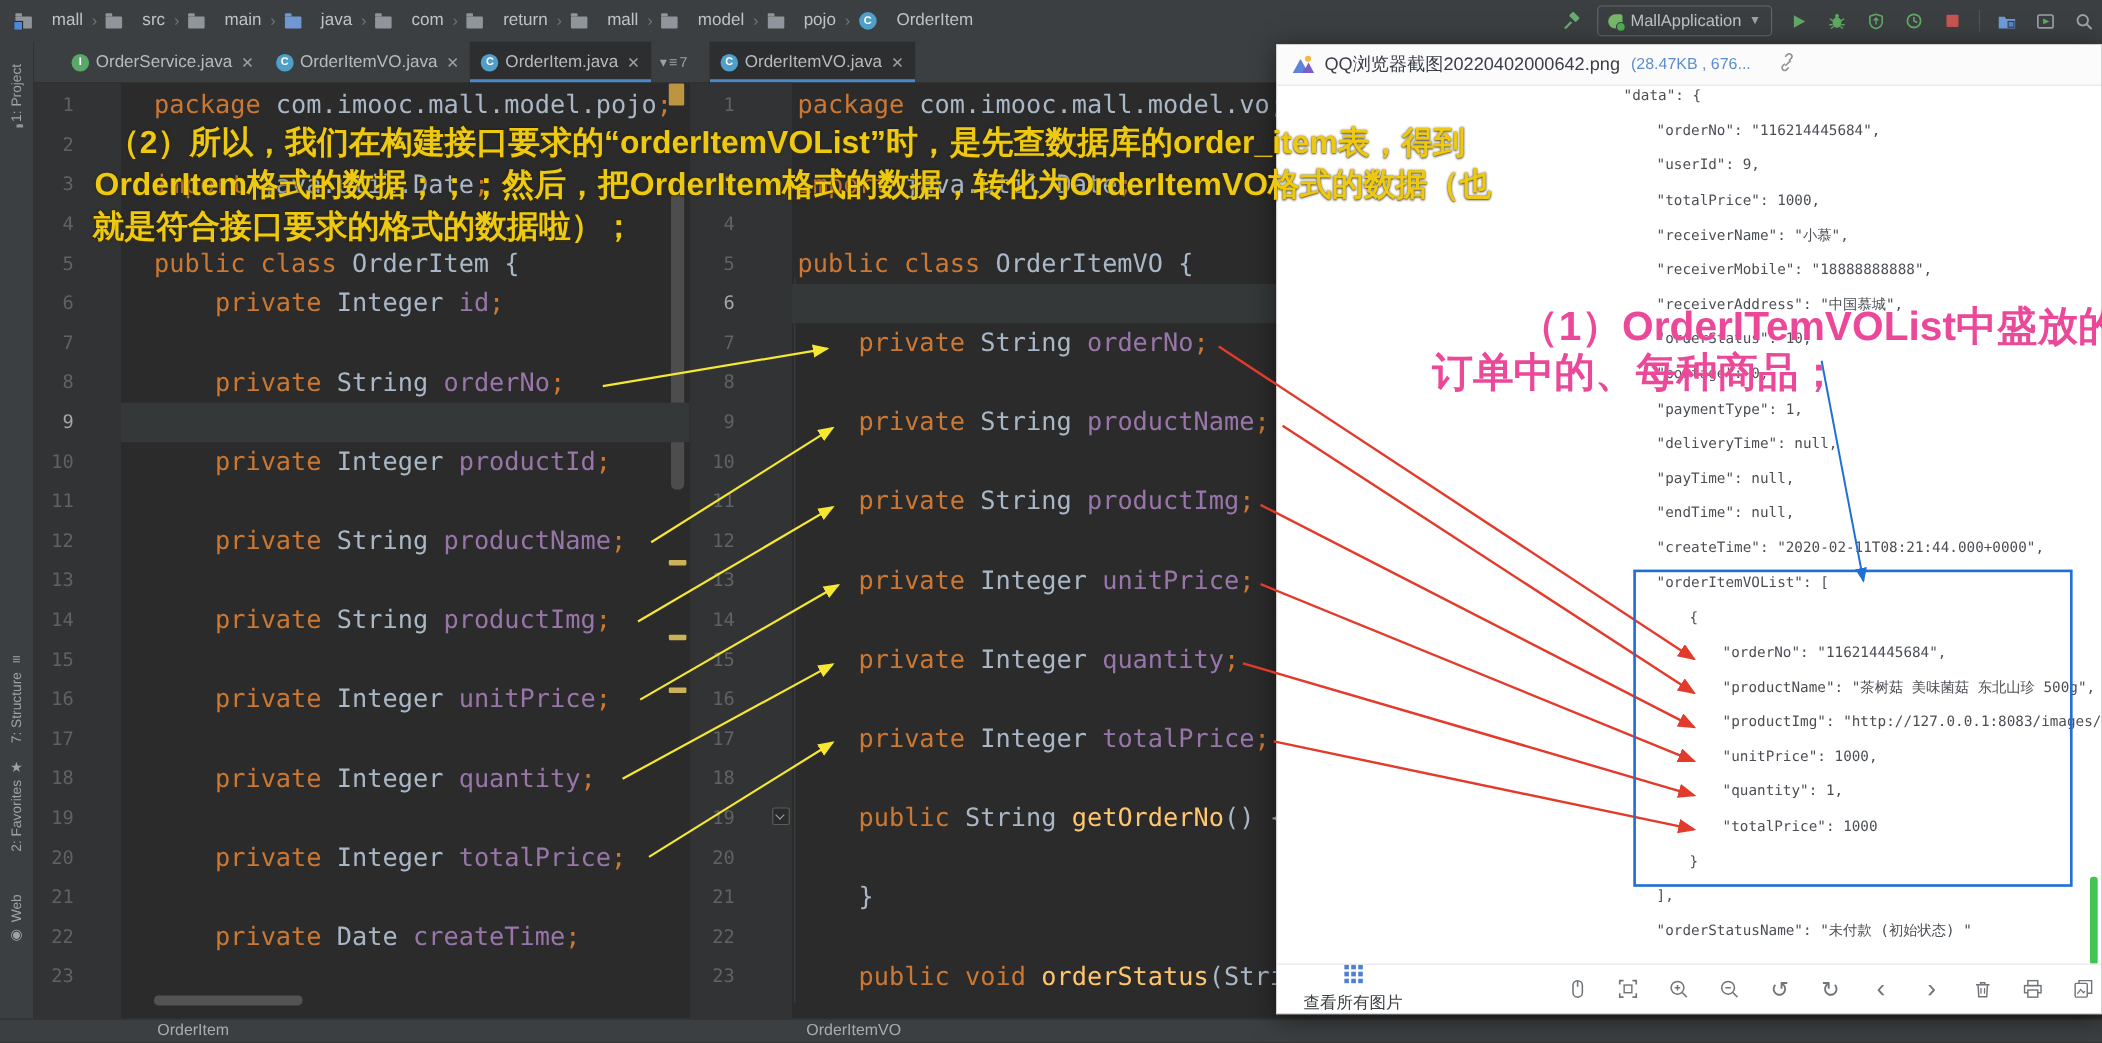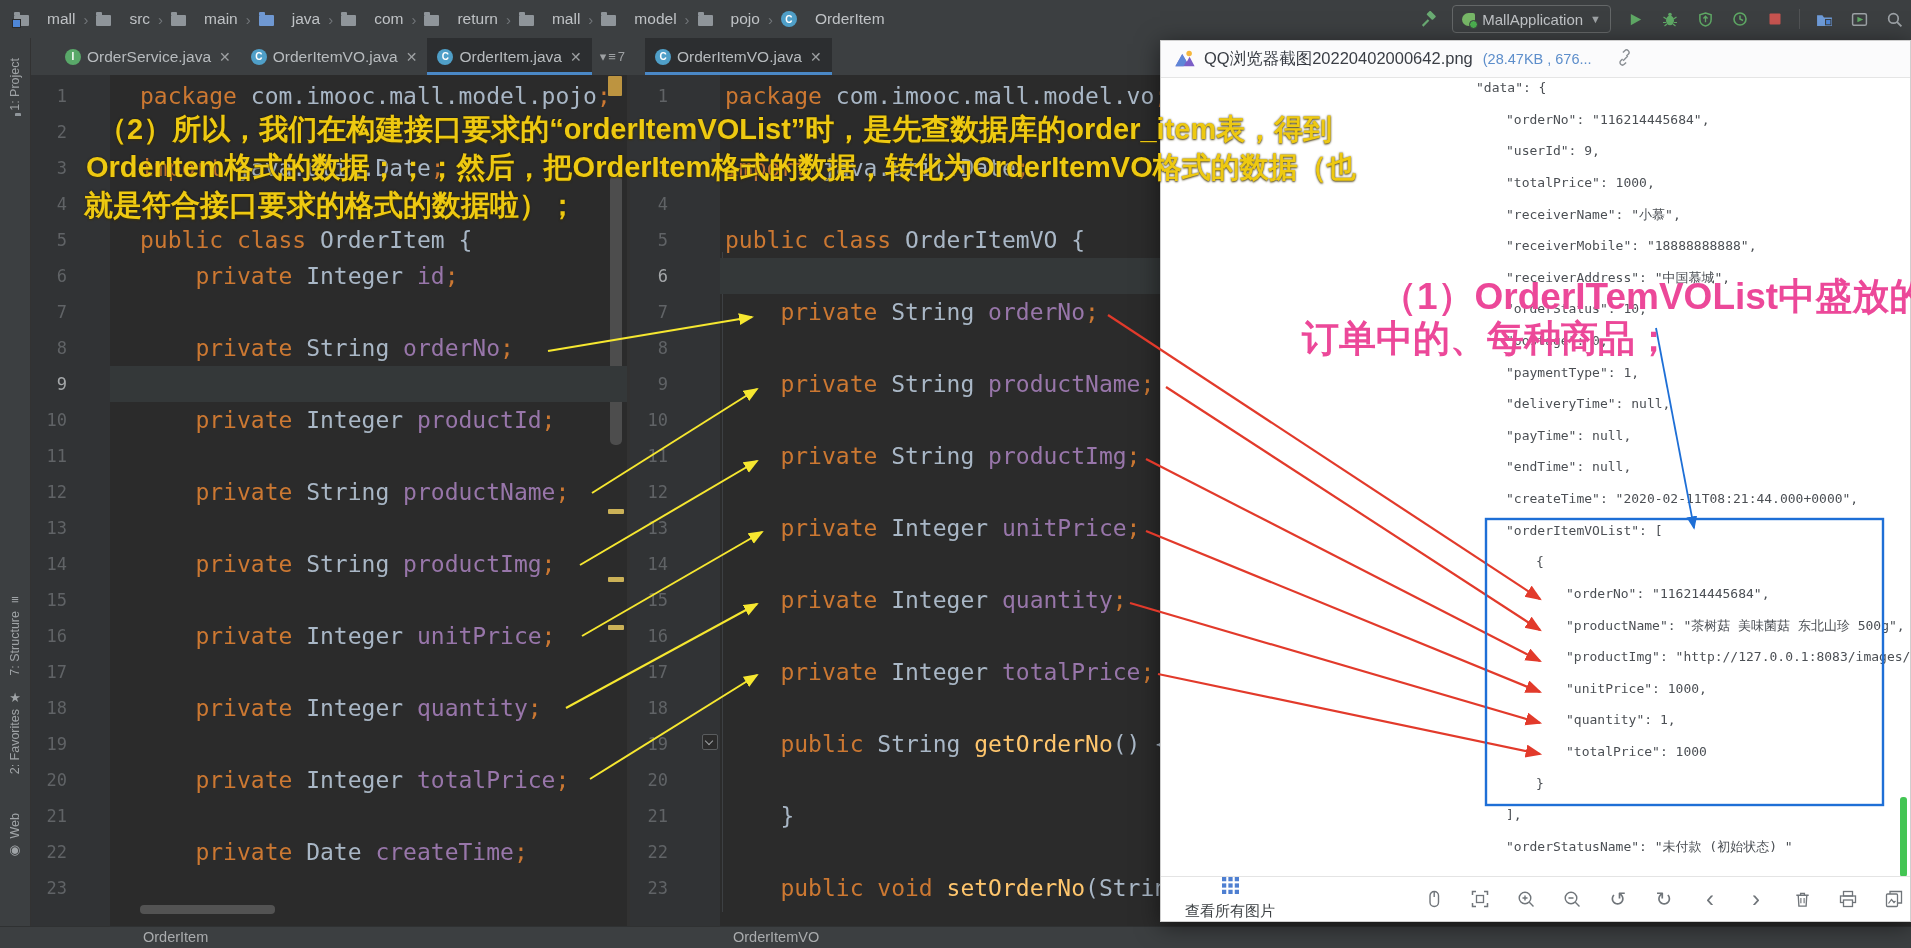--- a/index.html
+++ b/index.html
@@ -327,21 +327,21 @@
       <div class="cline" style="left: 95px; top: 75px;"><span class="kw">import </span><span class="pl">java.util.Date</span><span class="kw">;</span></div>
       <div class="cline" style="left: 95px; top: 147px;"><span class="kw">public class </span><span class="pl">OrderItemVO {</span></div>
       <div class="cline" style="left: 95px; top: 219px;"><span class="pl">    </span><span class="kw">private </span><span class="pl">String </span><span class="fld">orderNo</span><span class="kw">;</span></div>
       <div class="cline" style="left: 95px; top: 291px;"><span class="pl">    </span><span class="kw">private </span><span class="pl">String </span><span class="fld">productName</span><span class="kw">;</span></div>
       <div class="cline" style="left: 95px; top: 363px;"><span class="pl">    </span><span class="kw">private </span><span class="pl">String </span><span class="fld">productImg</span><span class="kw">;</span></div>
       <div class="cline" style="left: 95px; top: 435px;"><span class="pl">    </span><span class="kw">private </span><span class="pl">Integer </span><span class="fld">unitPrice</span><span class="kw">;</span></div>
       <div class="cline" style="left: 95px; top: 507px;"><span class="pl">    </span><span class="kw">private </span><span class="pl">Integer </span><span class="fld">quantity</span><span class="kw">;</span></div>
       <div class="cline" style="left: 95px; top: 579px;"><span class="pl">    </span><span class="kw">private </span><span class="pl">Integer </span><span class="fld">totalPrice</span><span class="kw">;</span></div>
       <div class="cline" style="left: 95px; top: 651px;"><span class="pl">    </span><span class="kw">public </span><span class="pl">String </span><span class="mth">getOrderNo</span><span class="pl">() {</span></div>
       <div class="cline" style="left: 95px; top: 723px;"><span class="pl">    }</span></div>
-      <div class="cline" style="left: 95px; top: 795px;"><span class="pl">    </span><span class="kw">public void </span><span class="mth">setOrderNo</span><span class="pl">(String</span></div>
+      <div class="cline" style="left: 95px; top: 795px;"><span class="pl">    </span><span class="kw">public void </span><span class="mth">orderStatus</span><span class="pl">(String</span></div>
     </div>
 
   <div class="bottomstrip">
     <span class="bstat" style="left:143px">OrderItem</span>
     <span class="bstat" style="left:733px">OrderItemVO</span>
   </div>
 
   <div class="viewer">
     <div class="vtitle">
       <svg width="22" height="22" viewBox="0 0 24 24">

